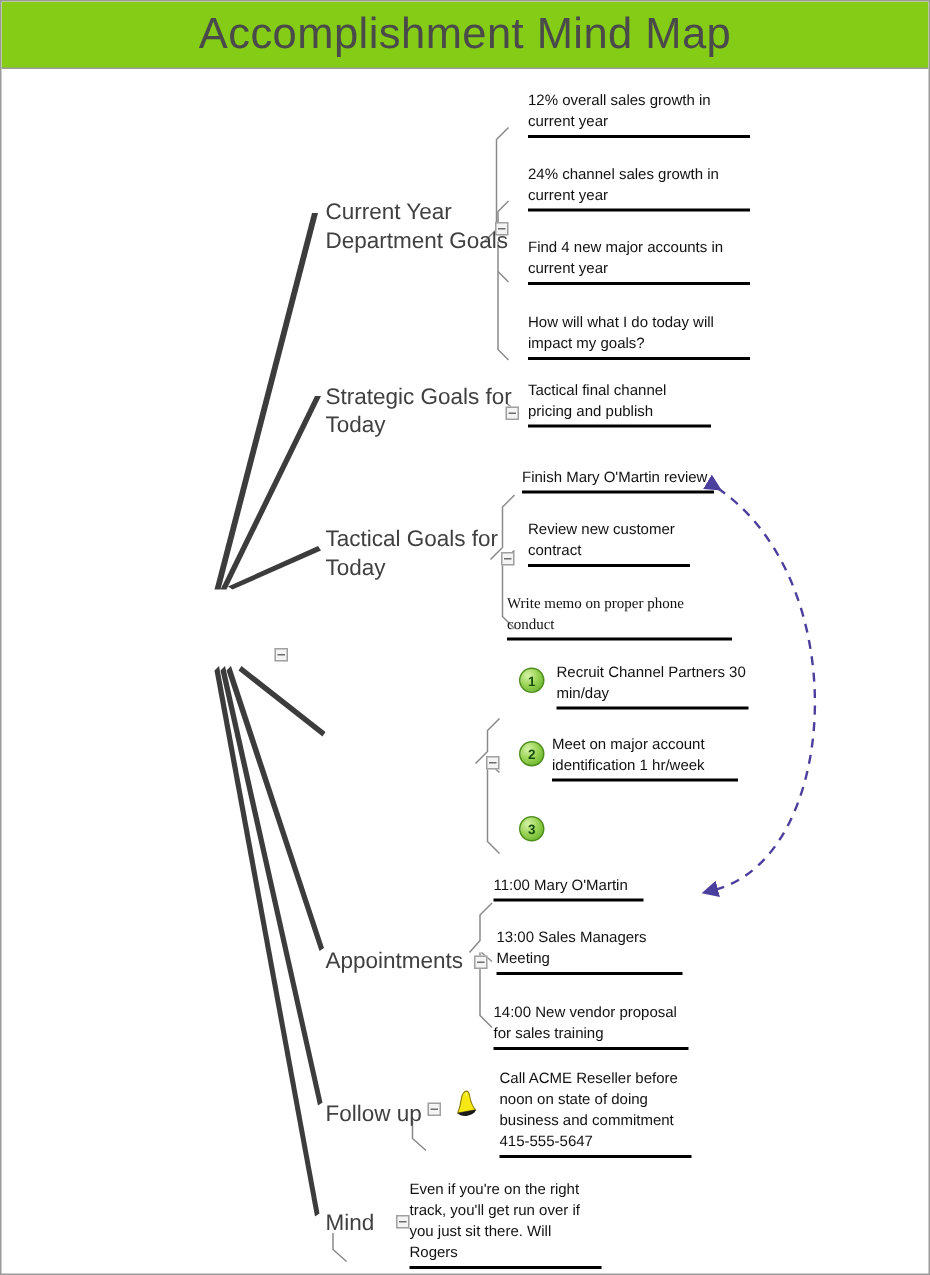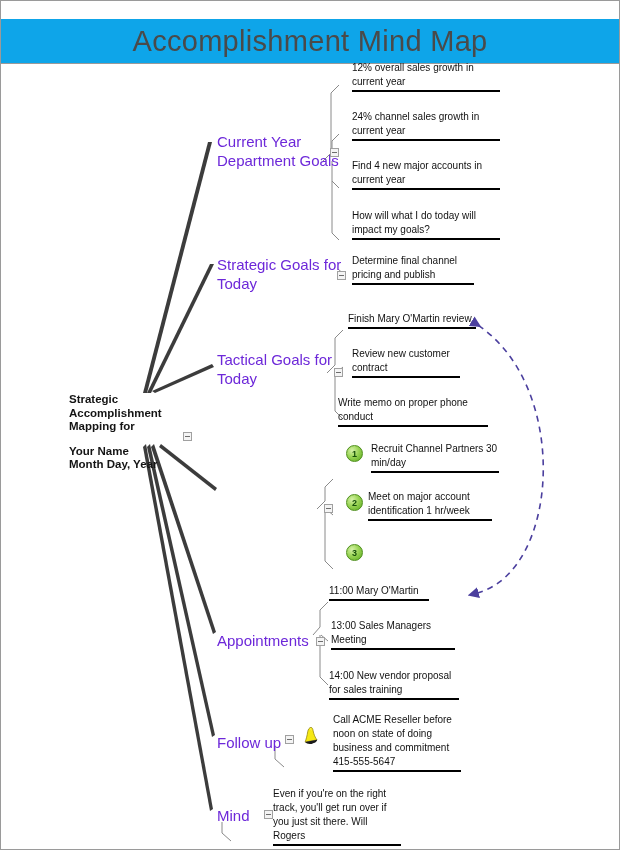--- a/index.html
+++ b/index.html
@@ -12,23 +12,23 @@
   #page{
     position:relative;
     width:620px;height:850px;
     box-sizing:border-box;
     border:1px solid #9a9a9a;
     background:#ffffff;
     overflow:hidden;
   }
   
   #header{
-    position:absolute;left:0;top:18px;
+    position:absolute;left:0;top:0;
     width:618px;height:45px;
-    background:#0ea5e9;
+    background:#84cc16;
     border-bottom:1px solid #9a9a9a;
     box-sizing:border-box;
     display:flex;align-items:center;justify-content:center;
   }
   #header-title{
     font-size:29px;
     color:#4a4a4a;
     font-family:"Liberation Sans", sans-serif;
     letter-spacing:0.3px;
     white-space:nowrap;
@@ -48,21 +48,21 @@
     font-weight:bold;
     color:#141414;
     line-height:13.6px;
     font-family:"Liberation Sans", sans-serif;
   }
   #center-node .blk2{margin-top:11px;}
   
   .branch-label{
     position:absolute;
     font-size:15px;
-    color:#6d28d9;
+    color:#404040;
     line-height:18.5px;
     font-family:"Liberation Sans", sans-serif;
     white-space:pre-line;
   }
   
   .toggle{
     position:absolute;
     width:9px;height:9px;
     border:1px solid #a0a0a0;
     background:#f4f4f4;
@@ -155,31 +155,20 @@
       <path d="M327,640 L320,634"></path>
 
       <path d="M274,746 L274,758 L283,766"></path>
 
       <path d="M221,821 L221,832 L230,840"></path>
     </g>
 
     <path d="M476,592 C560,570 570,380 472,321" fill="none" stroke="#4b3f9e" stroke-width="1.6" stroke-dasharray="6,5" marker-start="url(#arrowL)" marker-end="url(#arrowL)"></path>
   </svg>
 
-  <div id="center-node">
-    <div class="blk1">
-      <div>Strategic</div>
-      <div>Accomplishment</div>
-      <div>Mapping for</div>
-    </div>
-    <div class="blk2">
-      <div>Your Name</div>
-      <div>Month Day, Year</div>
-    </div>
-  </div>
   <div class="toggle" style="left:182px;top:431px;"></div>
 
   <div class="branch-label" style="left:216px;top:132px;width:130px;">Current Year
 Department Goals</div>
   <div class="toggle" style="left:329px;top:147px;"></div>
 
   <div class="sub" style="left:351px;top:60px;width:148px;">
     <span class="txt">12% overall sales growth in
 current year</span>
     <span class="rule"></span>
@@ -198,39 +187,39 @@
     <span class="txt">How will what I do today will
 impact my goals?</span>
     <span class="rule"></span>
   </div>
 
   <div class="branch-label" style="left:216px;top:255px;width:130px;">Strategic Goals for
 Today</div>
   <div class="toggle" style="left:336px;top:270px;"></div>
 
   <div class="sub" style="left:351px;top:253px;width:122px;">
-    <span class="txt">Determine final channel
+    <span class="txt">Tactical final channel
 pricing and publish</span>
     <span class="rule"></span>
   </div>
 
   <div class="branch-label" style="left:216px;top:350px;width:130px;">Tactical Goals for
 Today</div>
   <div class="toggle" style="left:333px;top:367px;"></div>
 
   <div class="sub" style="left:347px;top:311px;width:128px;">
     <span class="txt">Finish Mary O'Martin review</span>
     <span class="rule"></span>
   </div>
   <div class="sub" style="left:351px;top:346px;width:108px;">
     <span class="txt">Review new customer
 contract</span>
     <span class="rule"></span>
   </div>
-  <div class="sub" style="left:337px;top:395px;width:150px;">
+  <div class="sub" style="left:337px;top:395px;width:150px;font-family:Liberation Serif, serif;">
     <span class="txt">Write memo on proper phone
 conduct</span>
     <span class="rule"></span>
   </div>
 
   <div class="toggle" style="left:323px;top:503px;"></div>
 
   <div class="badge" style="left:345px;top:444px;">1</div>
   <div class="sub" style="left:370px;top:441px;width:128px;">
     <span class="txt">Recruit Channel Partners 30

